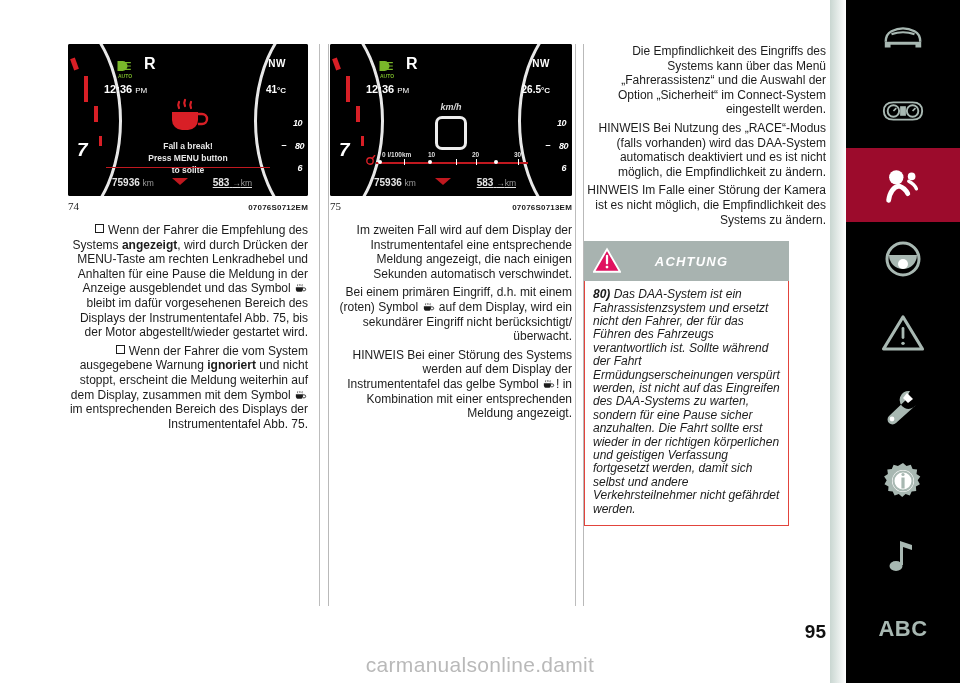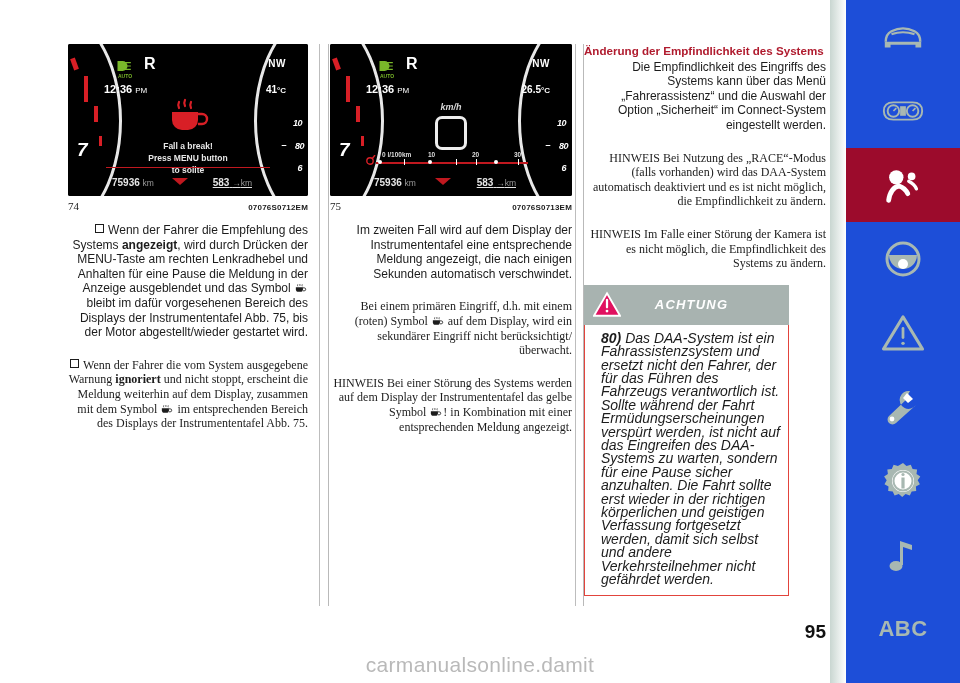--- a/index.html
+++ b/index.html
@@ -84,41 +84,41 @@
   .fig-no{font-size:11px;color:#1a1a1a;font-family:"Liberation Serif",serif;}
   .fig-code{font-size:8px;font-weight:bold;color:#1a1a1a;letter-spacing:.2px;}
 
   
   .body-text{
     font-size:12px;line-height:14.6px;color:#1c1c1c;
     font-family:"Liberation Sans", sans-serif;
     text-align:right;
   }
   .body-text p{margin:0 0 0 0;}
-  .body-text p + p{margin-top:18px;font-family:Liberation Serif, serif;}
+  .body-text p + p{margin-top:4px;}
   .bullet{display:inline-block;width:7px;height:7px;border:1.6px solid #1c1c1c;
           margin-right:4px;vertical-align:1px;}
   b{font-weight:bold;}
   .cup-inline{display:inline-block;width:12px;height:9px;vertical-align:-1px;margin:0 1px;}
 
   
   .rh{color:#b01b2e;font-weight:bold;font-size:11.6px;line-height:14.6px;margin:0 0 1px 0;}
 
   
   .warn{margin-top:14px;width:205px;}
   .warn-head{background:#a8b3b0;height:40px;display:flex;align-items:center;position:relative;}
   .warn-head .tri-ico{position:absolute;left:9px;top:6px;width:28px;height:27px;}
   .warn-head .ttl{flex:1;text-align:center;color:#ffffff;font-weight:bold;font-style:italic;
                   font-size:13px;letter-spacing:1.2px;padding-left:10px;}
-  .warn-body{border:1.2px solid #e2443c;border-top:none;padding:7px 8px 9px 16px;
-             font-style:italic;font-size:14px;line-height:13.4px;color:#1c1c1c;}
+  .warn-body{border:1.2px solid #e2443c;border-top:none;padding:7px 8px 9px 8px;
+             font-style:italic;font-size:12px;line-height:13.4px;color:#1c1c1c;}
   .warn-body .no{font-weight:bold;font-style:italic;}
 
   
-  .sidebar{position:absolute;right:0;top:0;width:130px;height:683px;background:#1d4ed8;}
+  .sidebar{position:absolute;right:0;top:0;width:130px;height:683px;background:#000000;}
   .sb-grad{position:absolute;left:0;top:0;width:16px;height:683px;
            background:linear-gradient(to right,#c9d6d1,#ffffff);}
   .sb-items{position:absolute;left:16px;top:0;width:114px;}
   .sb-item{height:74px;display:flex;align-items:center;justify-content:center;position:relative;}
   .sb-item.active{background:#9c0b2c;}
   .sb-icon{width:46px;height:40px;display:block;}
   .sb-abc{font-weight:bold;font-size:22px;color:#a8b8b2;letter-spacing:.5px;}
 
   
   .pageno{position:absolute;right:134px;bottom:40px;font-weight:bold;font-size:19px;color:#111;}
@@ -268,21 +268,20 @@
           </svg> auf dem Display, wird ein sekundärer Eingriff nicht berücksichtigt/überwacht.</p>
         <p>HINWEIS Bei einer Störung des Systems werden auf dem Display der Instrumententafel das gelbe Symbol <svg class="cup-inline" viewBox="0 0 18 14">
             <path d="M4 0.5 q-.8 1.6 0 3 M7.5 0 q-.8 1.6 0 3 M11 0.5 q-.8 1.6 0 3" stroke="#1c1c1c" stroke-width="1.1" fill="none"></path>
             <path d="M1 5 h11 v3.2 a4 4 0 0 1 -4 4 H5 a4 4 0 0 1 -4 -4z" fill="#1c1c1c"></path>
             <path d="M12 6 h2 a2.3 2.3 0 0 1 0 4.6 h-2" fill="none" stroke="#1c1c1c" stroke-width="1.3"></path>
           </svg>! in Kombination mit einer entsprechenden Meldung angezeigt.</p>
       </div>
   </div>
 
   <div class="col col-3">
-    <div class="rh">Änderung der Empfindlichkeit des Systems</div>
     <div class="body-text">
         <p>Die Empfindlichkeit des Eingriffs des Systems kann über das Menü „Fahrerassistenz“ und die Auswahl der Option „Sicherheit“ im Connect-System eingestellt werden.</p>
         <p>HINWEIS Bei Nutzung des „RACE“-Modus (falls vorhanden) wird das DAA-System automatisch deaktiviert und es ist nicht möglich, die Empfindlichkeit zu ändern.</p>
         <p>HINWEIS Im Falle einer Störung der Kamera ist es nicht möglich, die Empfindlichkeit des Systems zu ändern.</p>
       </div>
 
     <div class="warn">
       <div class="warn-head">
         <svg class="tri-ico" viewBox="0 0 30 28">
           <path d="M15 2 L29 26 H1 Z" fill="#e0115f" stroke="#ffffff" stroke-width="2"></path>

